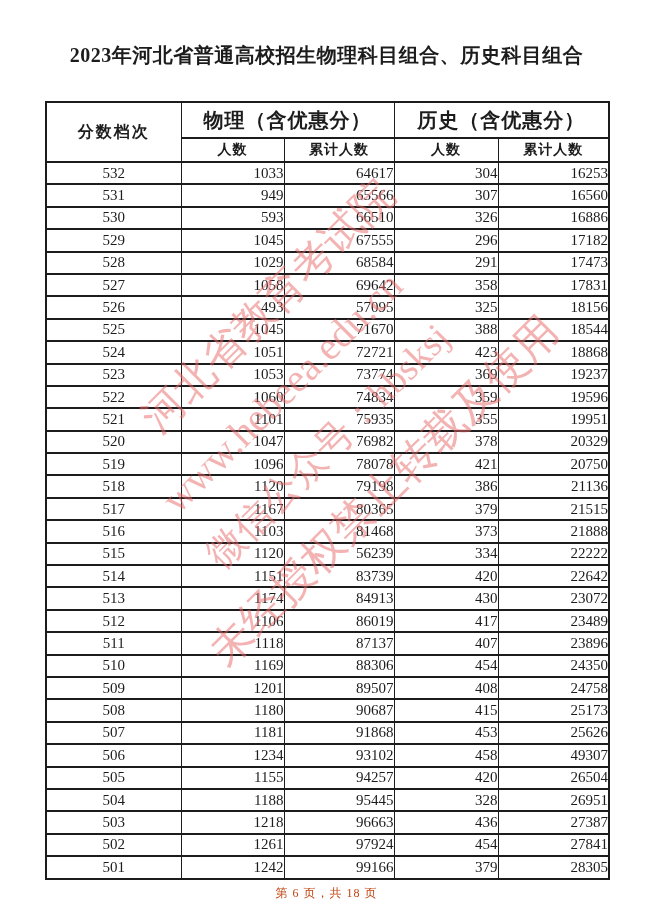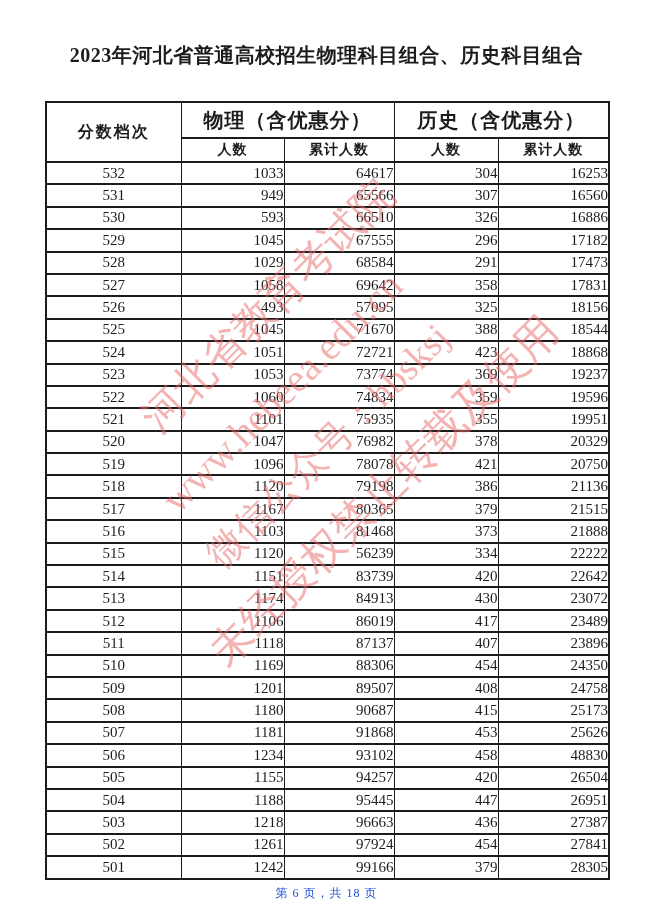--- a/index.html
+++ b/index.html
@@ -65,21 +65,21 @@
   }
   td.c-score { text-align: center; }
   td.c-num { text-align: right; padding-right: 8px; }
   .footer {
     position: absolute;
     top: 885px;
     left: 0;
     right: 0;
     text-align: center;
     font-size: 12px;
-    color: #1d4ed8;
+    color: #c2410c;
     letter-spacing: 1px;
     z-index: 2;
   }
   .wm {
     position: absolute;
     transform: translate(-50%, -50%) rotate(-45deg);
     white-space: nowrap;
     opacity: 0.5;
     z-index: 9;
     pointer-events: none;
@@ -297,34 +297,34 @@
           <td class="c-num">1181</td>
           <td class="c-num">91868</td>
           <td class="c-num">453</td>
           <td class="c-num">25626</td>
         </tr>
         <tr>
           <td class="c-score">506</td>
           <td class="c-num">1234</td>
           <td class="c-num">93102</td>
           <td class="c-num">458</td>
-          <td class="c-num">48830</td>
+          <td class="c-num">49307</td>
         </tr>
         <tr>
           <td class="c-score">505</td>
           <td class="c-num">1155</td>
           <td class="c-num">94257</td>
           <td class="c-num">420</td>
           <td class="c-num">26504</td>
         </tr>
         <tr>
           <td class="c-score">504</td>
           <td class="c-num">1188</td>
           <td class="c-num">95445</td>
-          <td class="c-num">447</td>
+          <td class="c-num">328</td>
           <td class="c-num">26951</td>
         </tr>
         <tr>
           <td class="c-score">503</td>
           <td class="c-num">1218</td>
           <td class="c-num">96663</td>
           <td class="c-num">436</td>
           <td class="c-num">27387</td>
         </tr>
         <tr>

